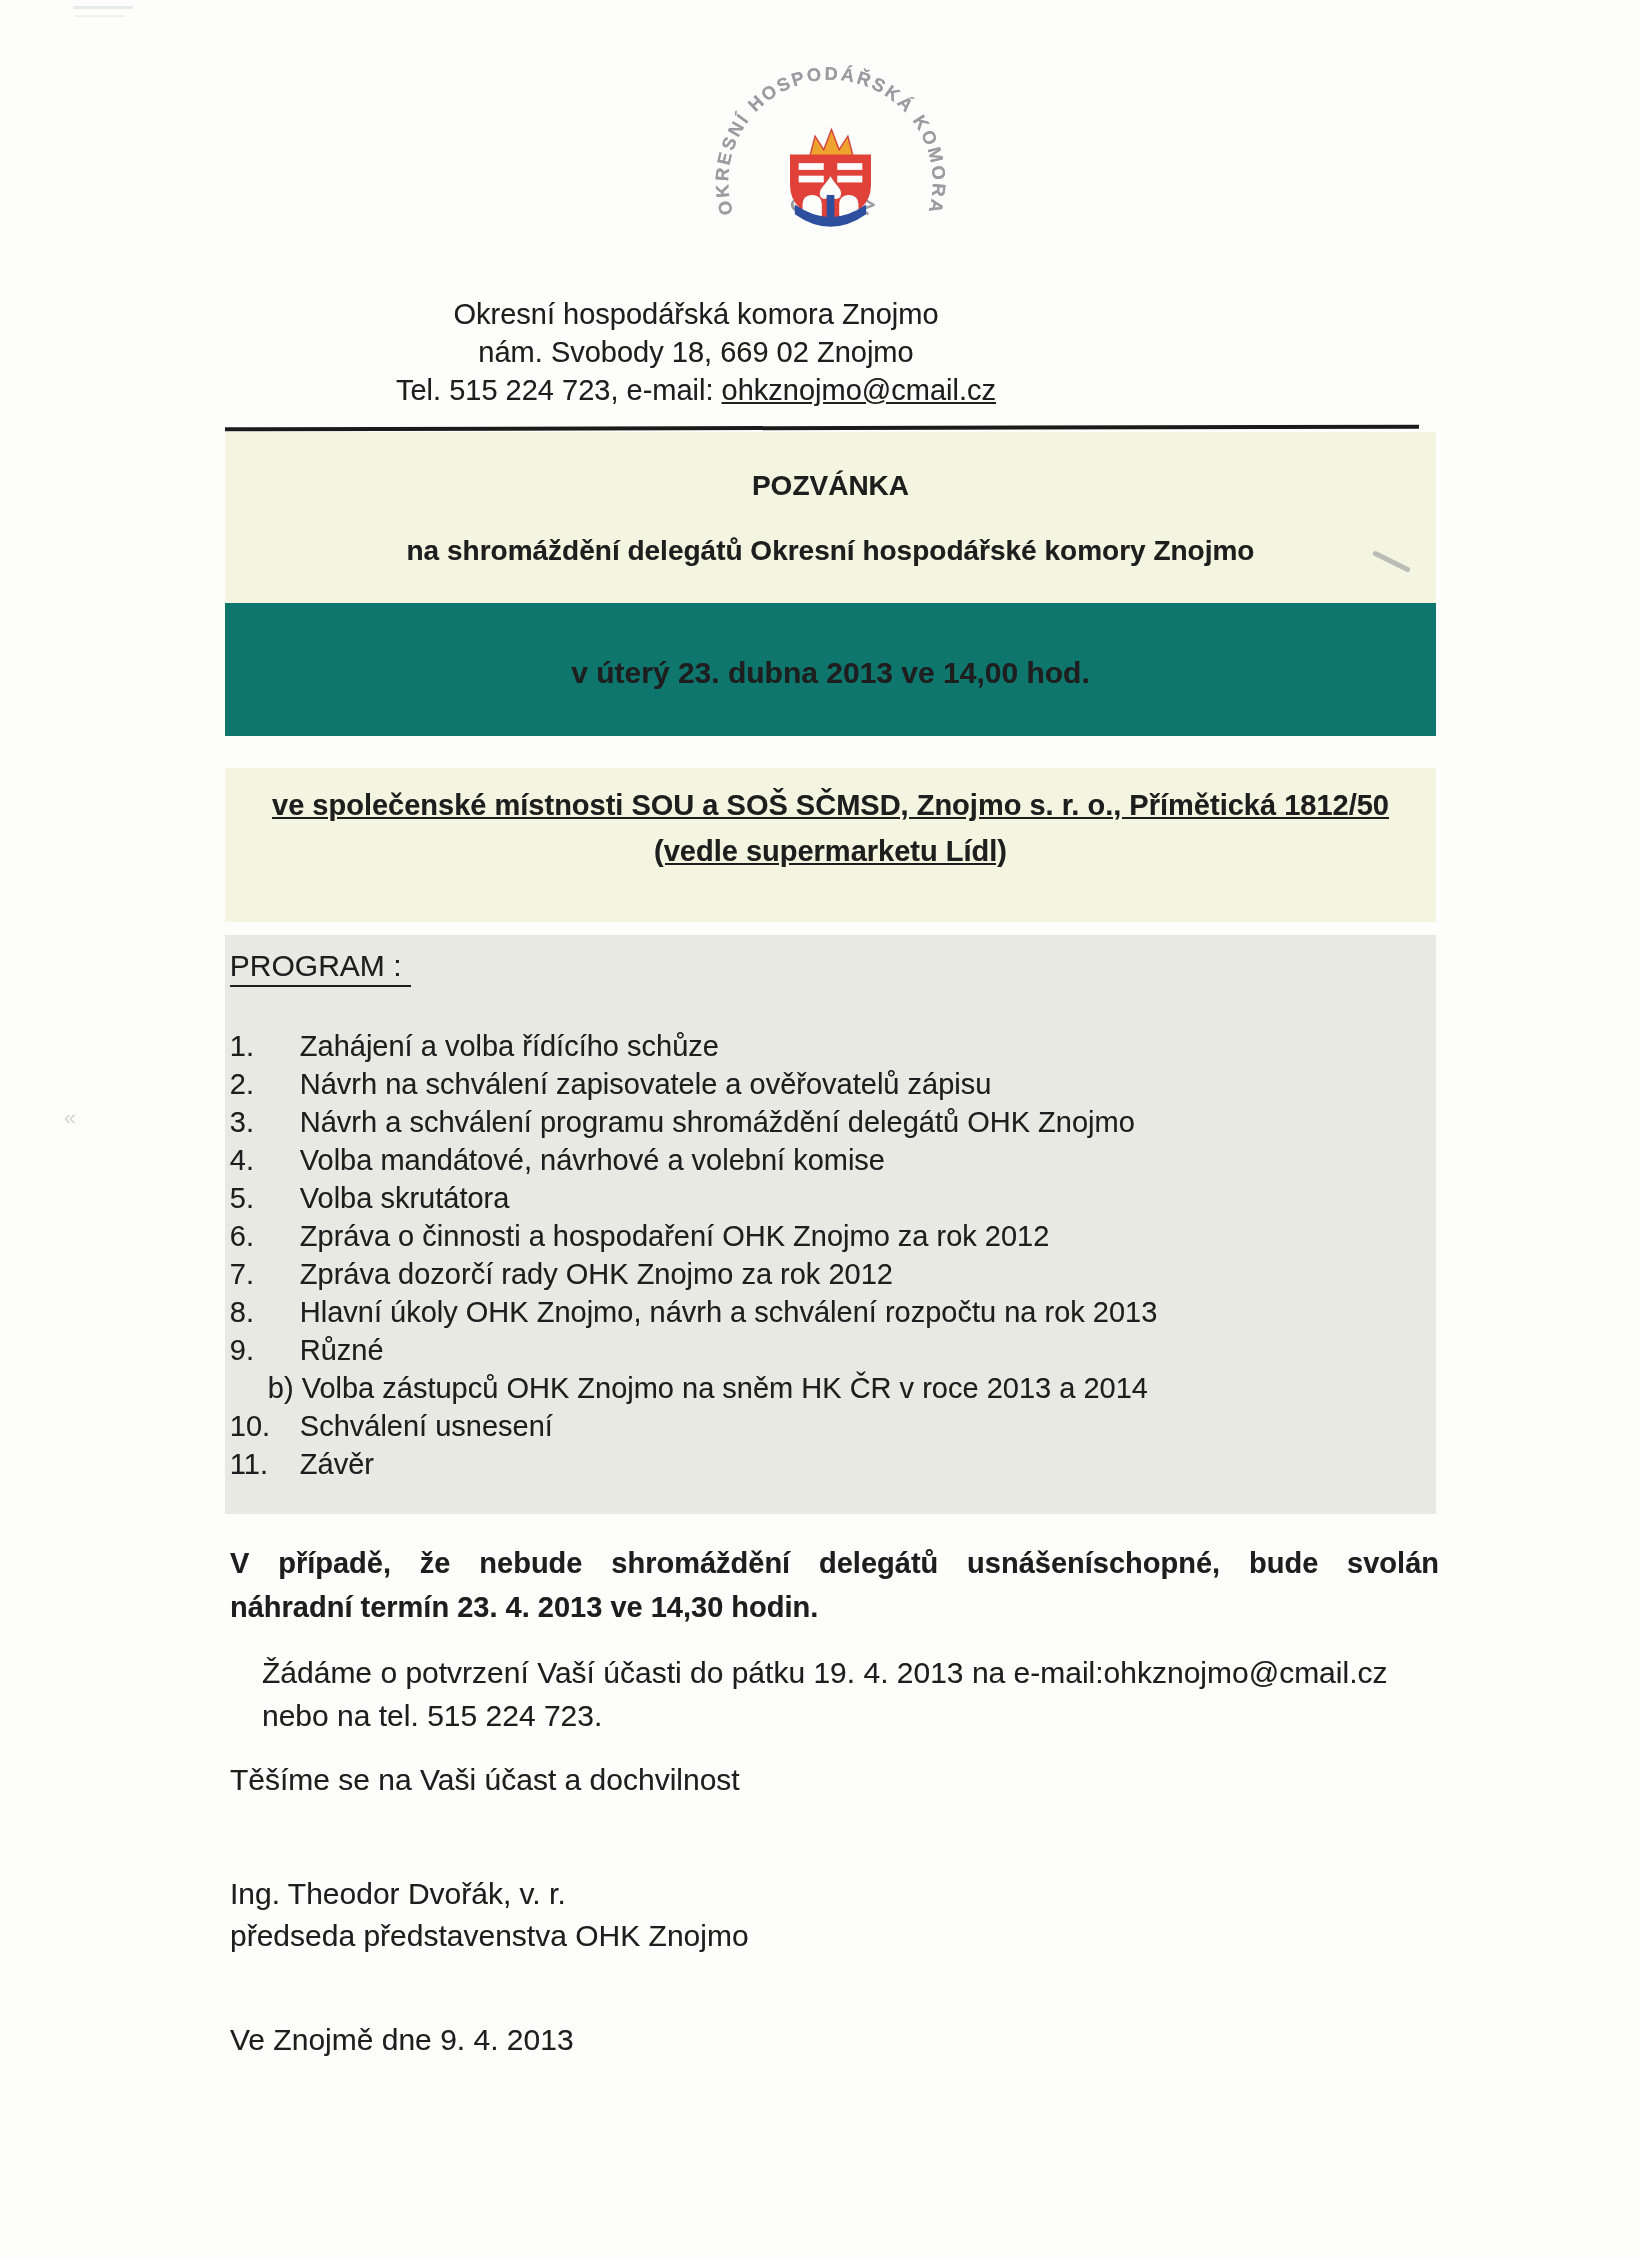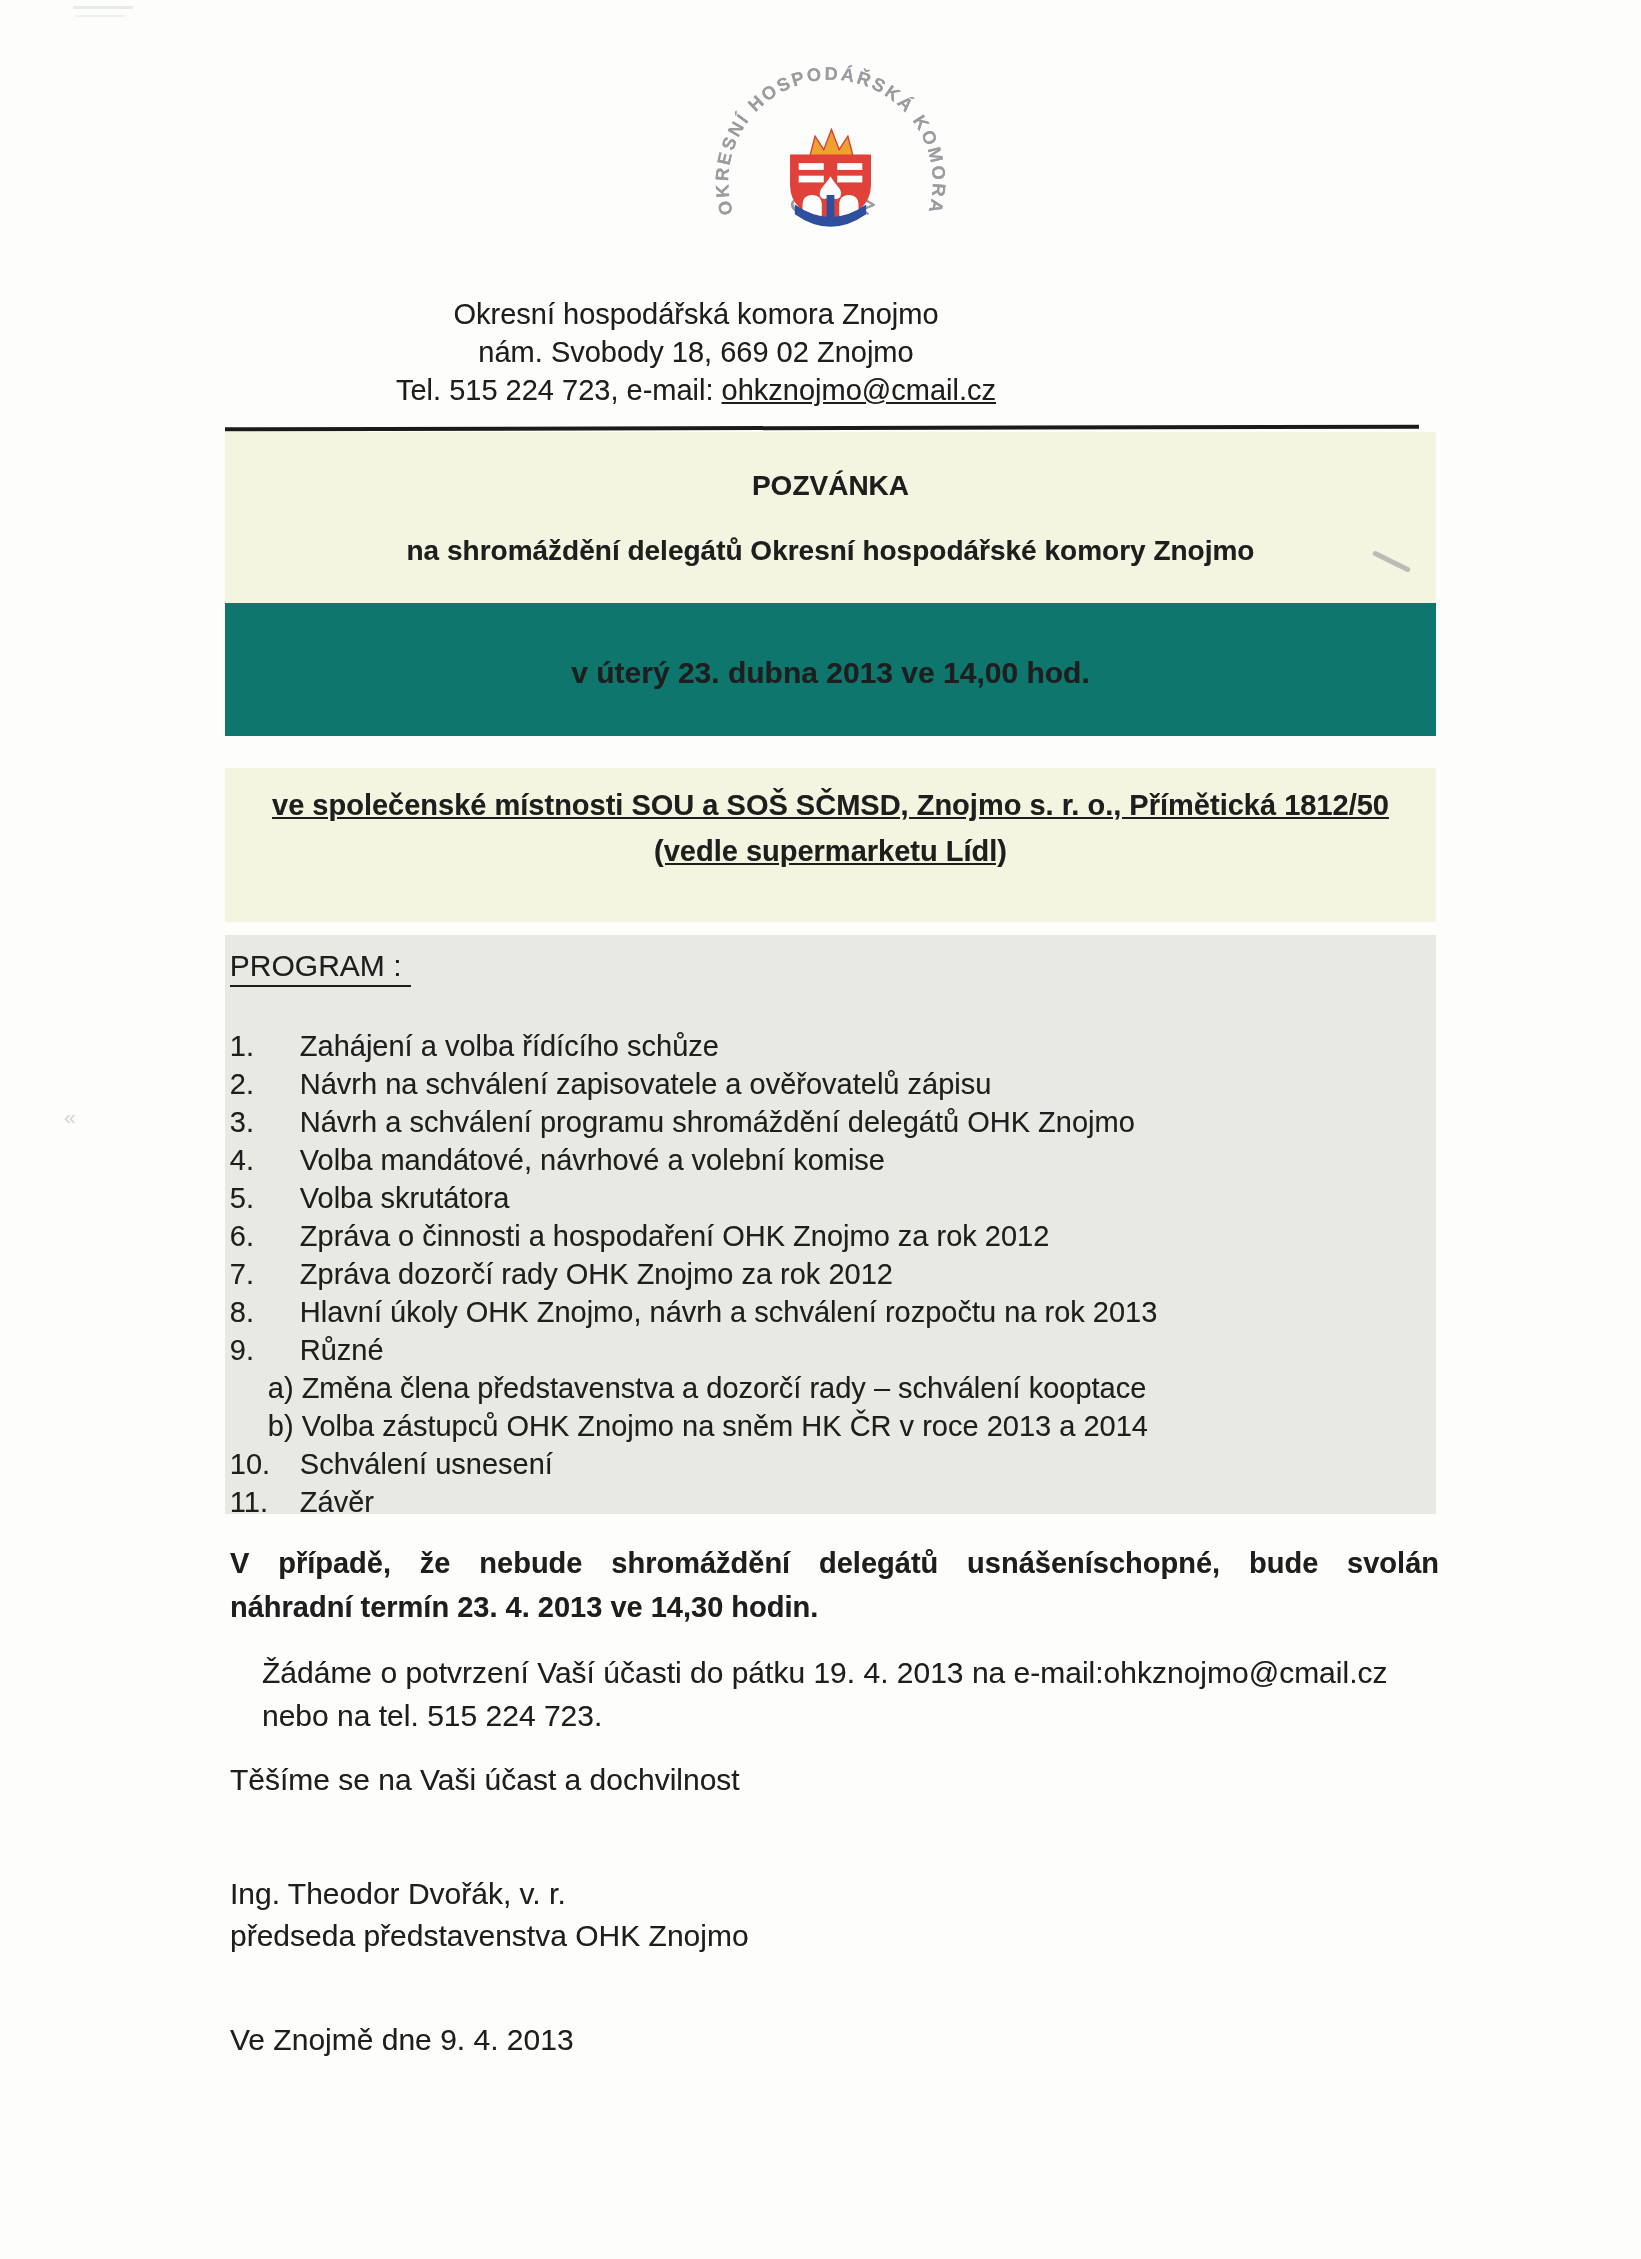--- a/index.html
+++ b/index.html
@@ -135,23 +135,20 @@
         </div>
         <div class="prow">
           <span class="pnum">8.</span>
           <span class="ptext">Hlavní úkoly OHK Znojmo, návrh a schválení rozpočtu na rok 2013</span>
         </div>
         <div class="prow">
           <span class="pnum">9.</span>
           <span class="ptext">Různé</span>
         </div>
         <div class="prow sub">
-          <span class="ptext">a) Změna člena představenstva a dozorčí rady – schválení kooptace</span>
-        </div>
-        <div class="prow sub">
           <span class="ptext">b) Volba zástupců OHK Znojmo na sněm HK ČR v roce 2013 a 2014</span>
         </div>
         <div class="prow">
           <span class="pnum">10.</span>
           <span class="ptext">Schválení usnesení</span>
         </div>
         <div class="prow">
           <span class="pnum">11.</span>
           <span class="ptext">Závěr</span>
         </div>

